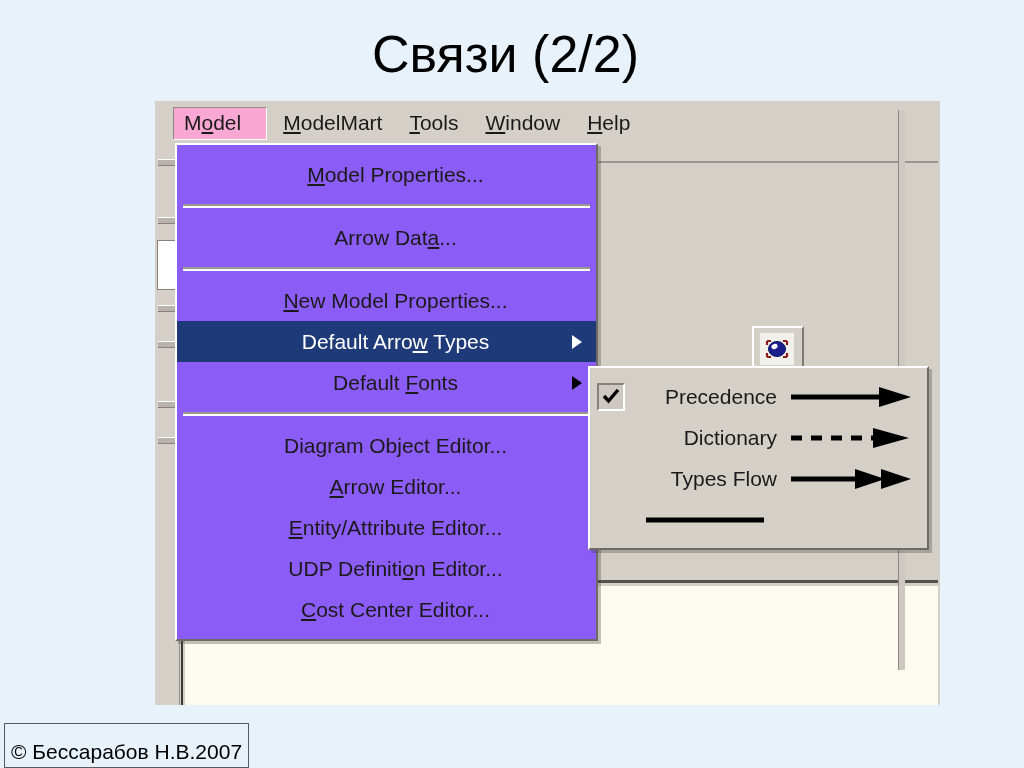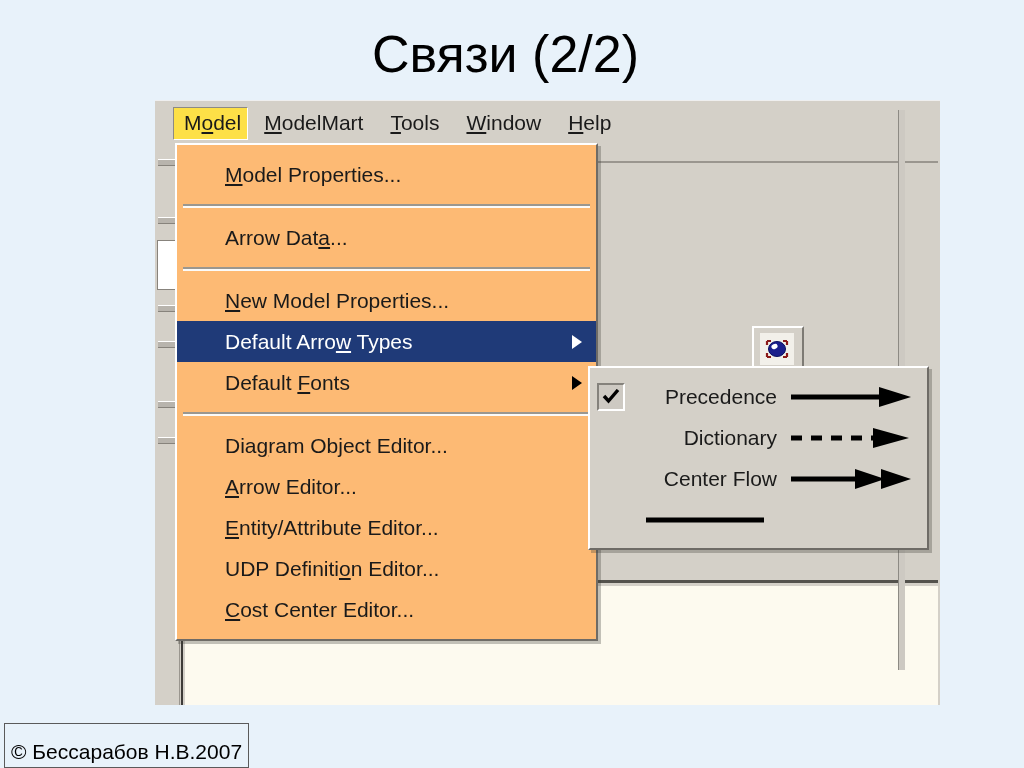--- a/index.html
+++ b/index.html
@@ -59,22 +59,22 @@
     font-size: 21px;
     color: #1a1a1a;
     padding: 4px 11px 5px 11px;
     margin-right: 5px;
     white-space: nowrap;
   }
   .menubar-item.active {
     border: 1px solid #8d8a84;
     border-right-color: #ffffff;
     border-bottom-color: #ffffff;
-    background: #fde047;
-    padding: 3px 6px 4px 10px;
+    background: #f9a8d4;
+    padding: 3px 25px 4px 10px;
   }
   .u { text-decoration: underline; }
 
   
   .client-area {
     position: absolute;
     left: 0;
     top: 44px;
     width: 785px;
     height: 561px;
@@ -189,28 +189,29 @@
     align-items: center;
     justify-content: center;
   }
 
   
   .menu-panel {
     position: absolute;
     left: 175px;
     top: 143px;
     width: 423px;
-    background: #fdba74;
+    background: #8b5cf6;
     border-top: 2px solid #ffffff;
     border-left: 2px solid #ffffff;
     border-right: 2px solid #6e6b66;
     border-bottom: 2px solid #6e6b66;
     box-sizing: border-box;
     padding: 9px 0 9px 0;
     box-shadow: 3px 3px 0 rgba(60,58,54,0.30);
+    text-align: center;
   }
   .menu-item {
     position: relative;
     height: 41px;
     line-height: 41px;
     padding-left: 48px;
     padding-right: 30px;
     font-size: 21px;
     color: #1a1a1a;
     white-space: nowrap;
@@ -393,21 +394,21 @@
       <span class="submenu-label">Dictionary</span>
       <span class="arrow-art">
         <svg width="130" height="30">
           <line x1="6" y1="15" x2="92" y2="15" stroke="#000" stroke-width="5" stroke-dasharray="11 9"></line>
           <polygon points="88,5 124,15 88,25" fill="#000"></polygon>
         </svg>
       </span>
     </div>
     <div class="submenu-item">
       <span class="check-slot"></span>
-      <span class="submenu-label">Center Flow</span>
+      <span class="submenu-label">Types Flow</span>
       <span class="arrow-art">
         <svg width="130" height="30">
           <line x1="6" y1="15" x2="78" y2="15" stroke="#000" stroke-width="5"></line>
           <polygon points="70,5 100,15 70,25" fill="#000"></polygon>
           <polygon points="96,5 126,15 96,25" fill="#000"></polygon>
         </svg>
       </span>
     </div>
     <div class="submenu-item">
       <span class="check-slot"></span>

